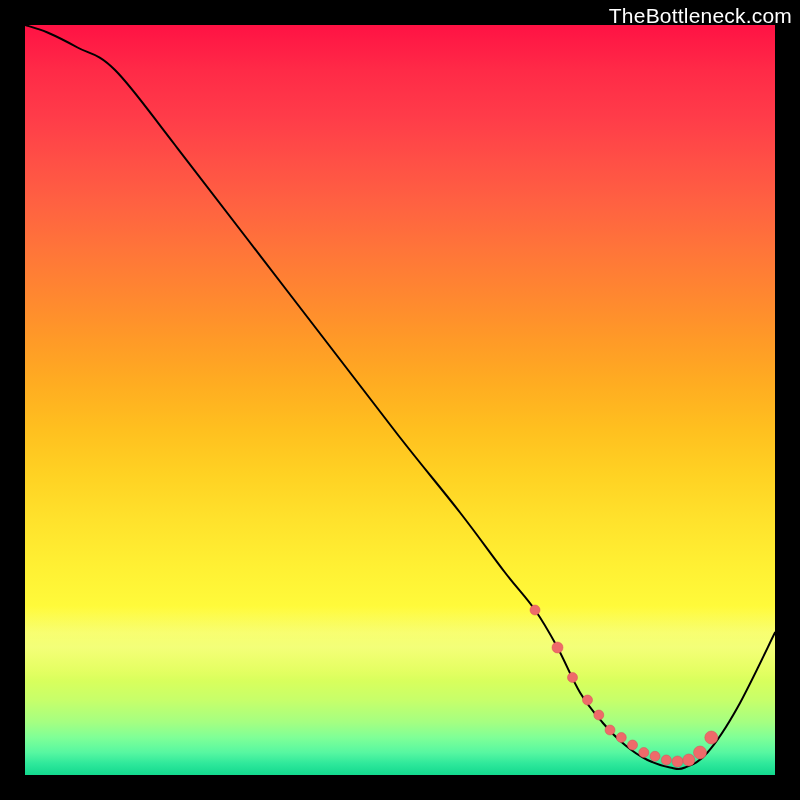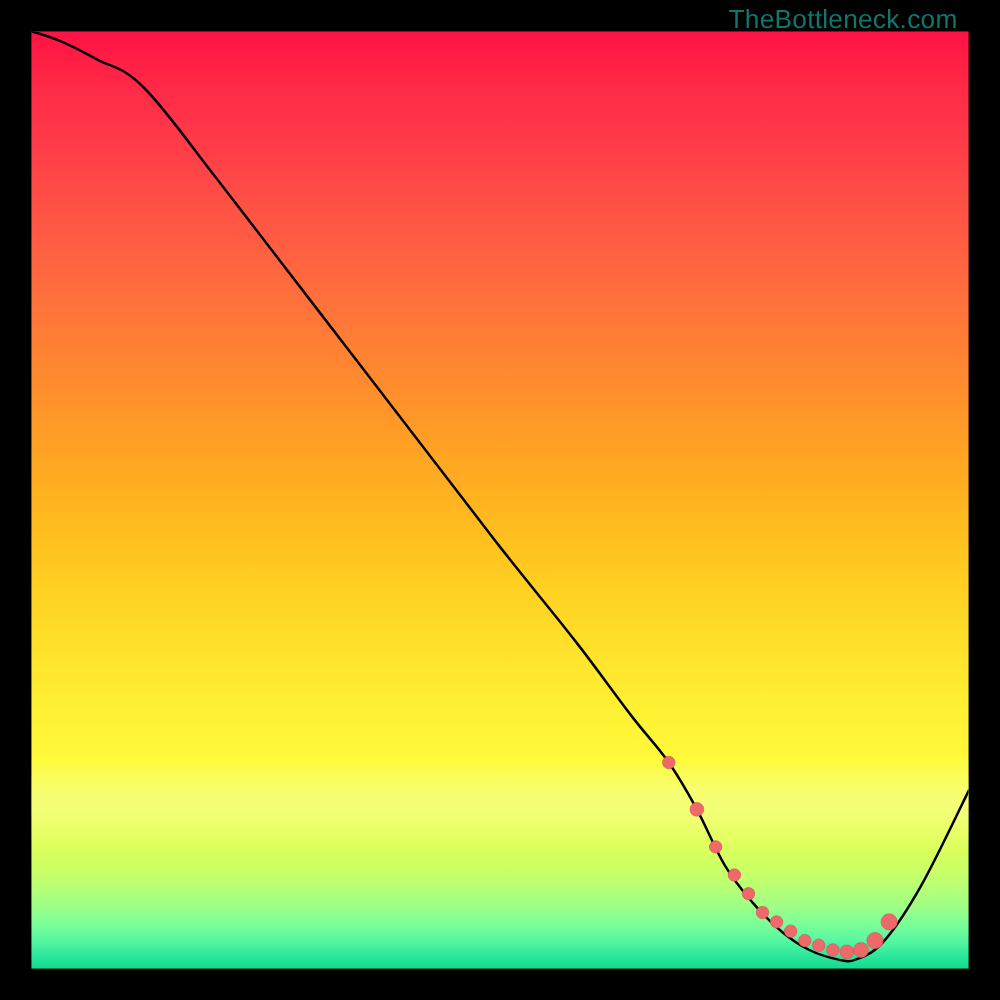--- a/index.html
+++ b/index.html
@@ -13,22 +13,22 @@
   }
   .stage {
     position: relative;
     width: 800px;
     height: 800px;
     background: #000;
   }
   .watermark {
     position: absolute;
     top: 4px;
-    right: 34px;
-    color: #0f766e;
+    right: 8px;
+    color: #ffffff;
     font-size: 21px;
     font-weight: 500;
     letter-spacing: 0.2px;
     z-index: 5;
     user-select: none;
   }
   .plot {
     position: absolute;
     left: 25px;
     top: 25px;

